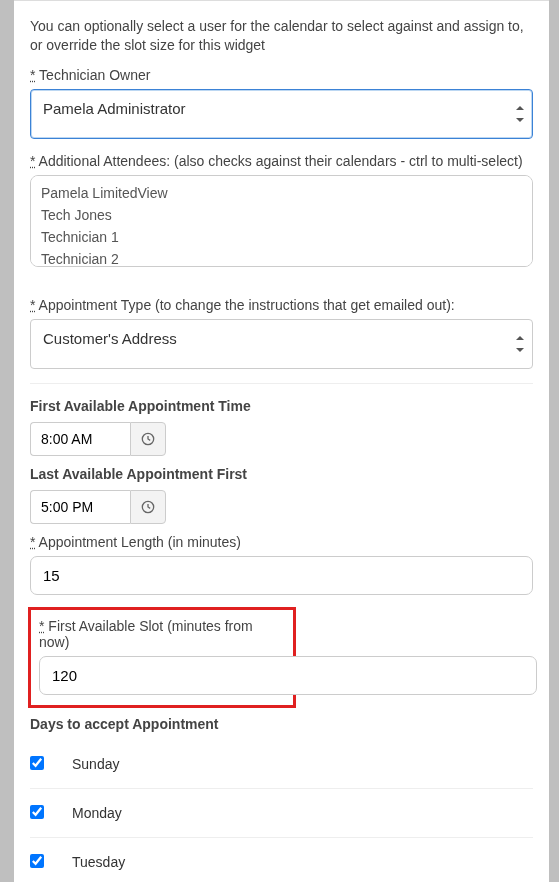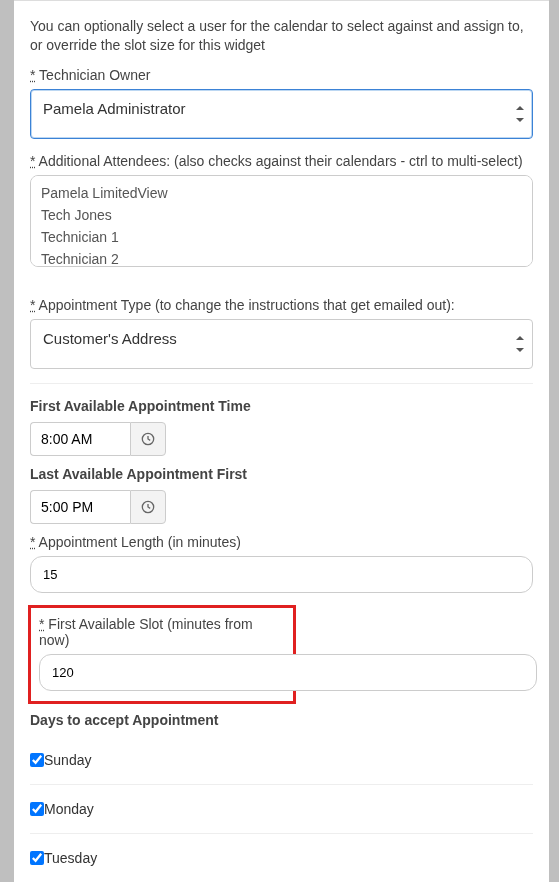--- a/index.html
+++ b/index.html
@@ -113,39 +113,39 @@
     background: #f3f3f3;
     display: flex;
     align-items: center;
     justify-content: center;
     cursor: pointer;
   }
   .clock-svg { width: 14px; height: 14px; stroke: #666; fill: none; stroke-width: 1.5; }
   .text-input {
     width: 100%;
     border: 1px solid #ccc;
-    border-radius: 12px;
+    border-radius: 7px;
     padding: 10px 12px;
-    font-size: 13px;
+    font-size: 15px;
     margin-bottom: 14px;
   }
   .highlight-box {
     border: 3px solid #e02020;
     padding: 6px 8px 10px 8px;
     margin: -2px -2px 8px -2px;
     width: 268px;
   }
   .highlight-box .field-label { margin-top: 2px; }
   .highlight-box .text-input { margin-bottom: 0; width: 498px; }
   .day-row {
     border-bottom: 1px solid #eee;
     padding: 16px 0;
     display: flex;
-    align-items: center;
-    gap: 0;
+    align-items: flex-start;
+    gap: 28px;
   }
   .day-row:first-of-type { padding-top: 14px; }
   .day-chk {
     width: 14px; height: 14px;
   }
   .plain-label { color: #444; margin-bottom: 8px; display:block;font-weight:bold; }
 </style>
 </head>
 <body>
 

